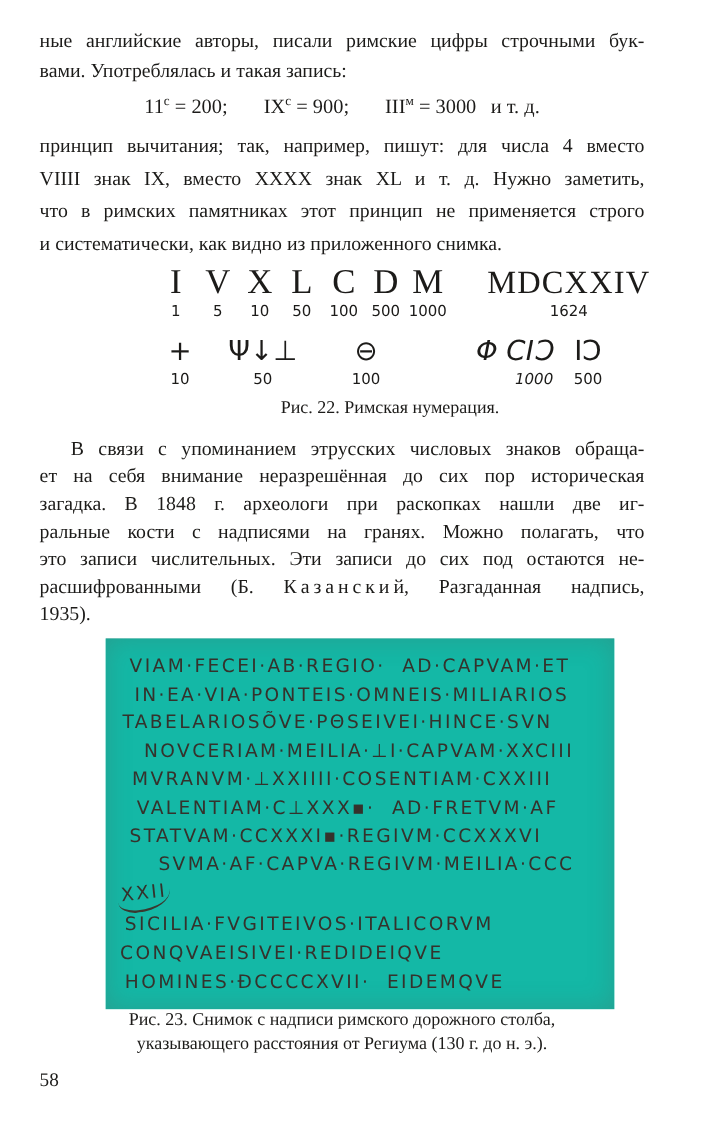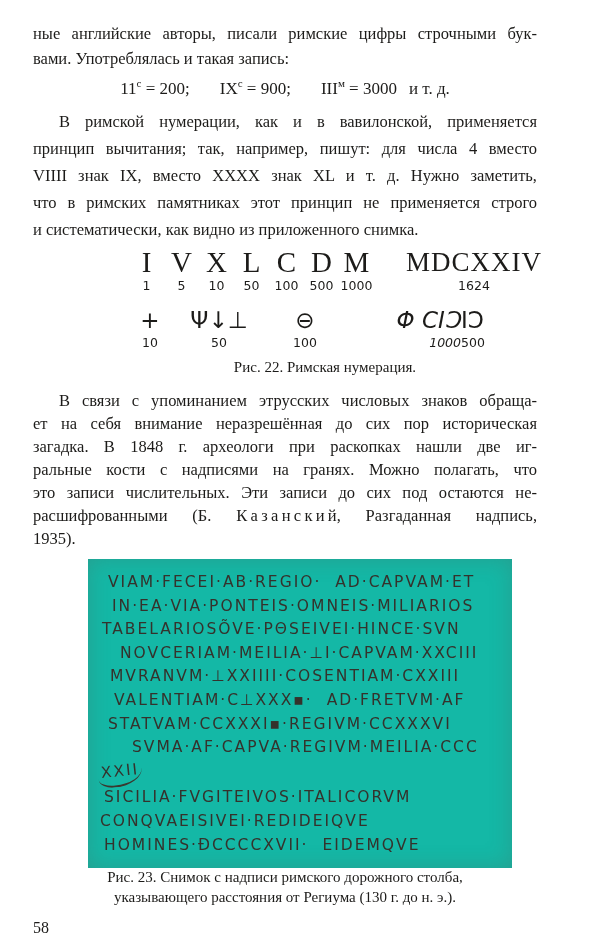--- a/index.html
+++ b/index.html
@@ -35,21 +35,21 @@
   .f22-letter { font-size:29px; line-height:31px; }
   .f22-val { font-size:12.5px; line-height:15px; font-family:"DejaVu Sans", sans-serif; }
   .f22-example { margin-left:32px; text-align:center; }
   .f22-roman { font-size:27px; line-height:31px; letter-spacing:1px; }
   .f22-row2 { display:flex; align-items:flex-end; margin-top:12px; }
   .f22-sym { font-size:23px; line-height:30px; font-family:"DejaVu Sans", sans-serif; white-space:pre; }
   .sc1 { width:42px; text-align:center; }
   .sc2 { width:96px; text-align:center; }
   .sc3 { width:76px; text-align:center; }
   .sc4 { width:118px; text-align:right;font-style:italic; }
-  .sc5 { width:58px; text-align:left; }
+  .sc5 { width:58px; text-align:center; }
   .f22-caption { text-align:center; font-size:15px; margin-top:9px; }
 
   
   .fig23 { margin:9px 0 0 55px; width:424px; box-sizing:border-box;
            background:#14b8a6; padding:12px 10px 11px;
            box-shadow: inset 0 0 22px rgba(90,85,75,0.25); }
   .ins-line { font-family:"DejaVu Sans", sans-serif; font-size:15.5px;
               letter-spacing:2px; line-height:23.6px; color:#35322c;
               white-space:pre; }
   .ins-row { display:flex; justify-content:space-between; align-items:baseline; }
@@ -71,21 +71,20 @@
   </div>
 
   <div class="formula">
     <span class="term"><span>11</span><sup>с</sup><span> = 200;</span></span>
     <span class="term"><span>IX</span><sup>с</sup><span> = 900;</span></span>
     <span class="term"><span>III</span><sup>м</sup><span> = 3000</span></span>
     <span class="tail">и т. д.</span>
   </div>
 
   <div class="para p2">
-    <div class="jline indent">В римской нумерации, как и в вавилонской, применяется</div>
     <div class="jline">принцип вычитания; так, например, пишут: для числа 4 вместо</div>
     <div class="jline">VIIII знак IX, вместо XXXX знак XL и т. д. Нужно заметить,</div>
     <div class="jline">что в римских памятниках этот принцип не применяется строго</div>
     <div class="jline jlast">и систематически, как видно из приложенного снимка.</div>
   </div>
 
   <div class="fig22">
     <div class="f22-row1">
       <div class="f22-letters">
         <div class="f22-col">

